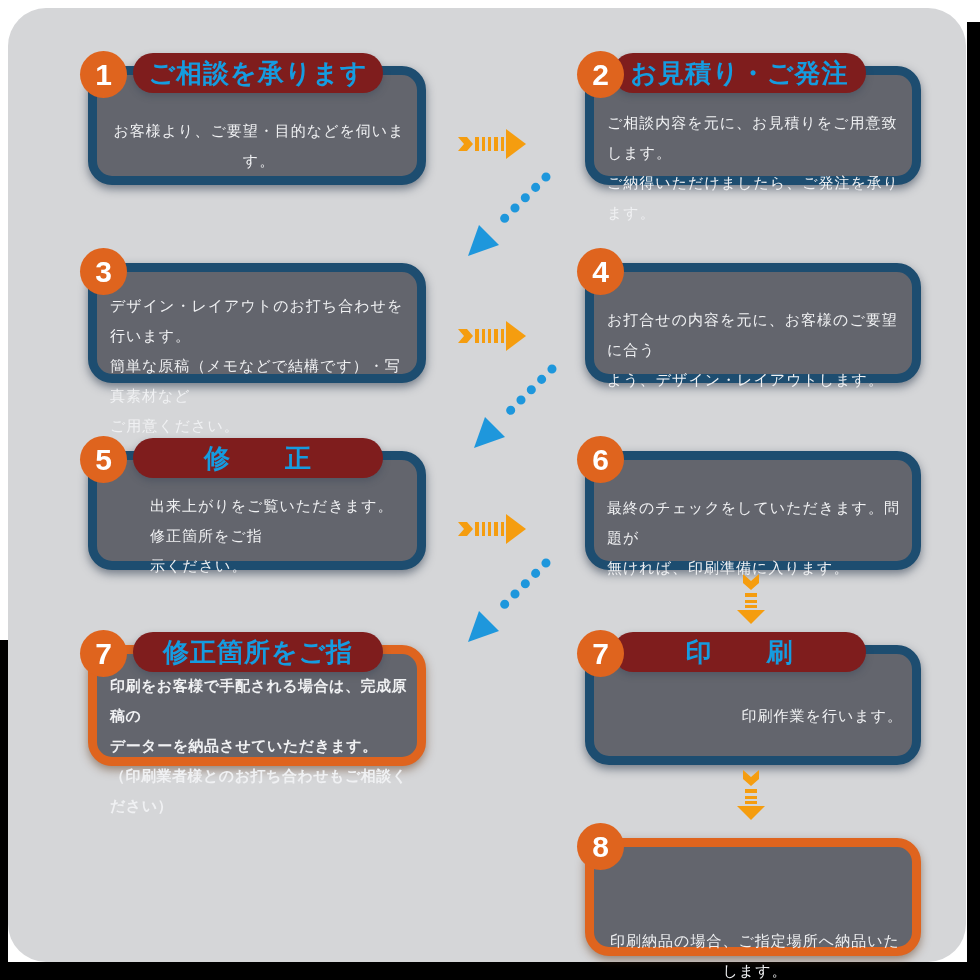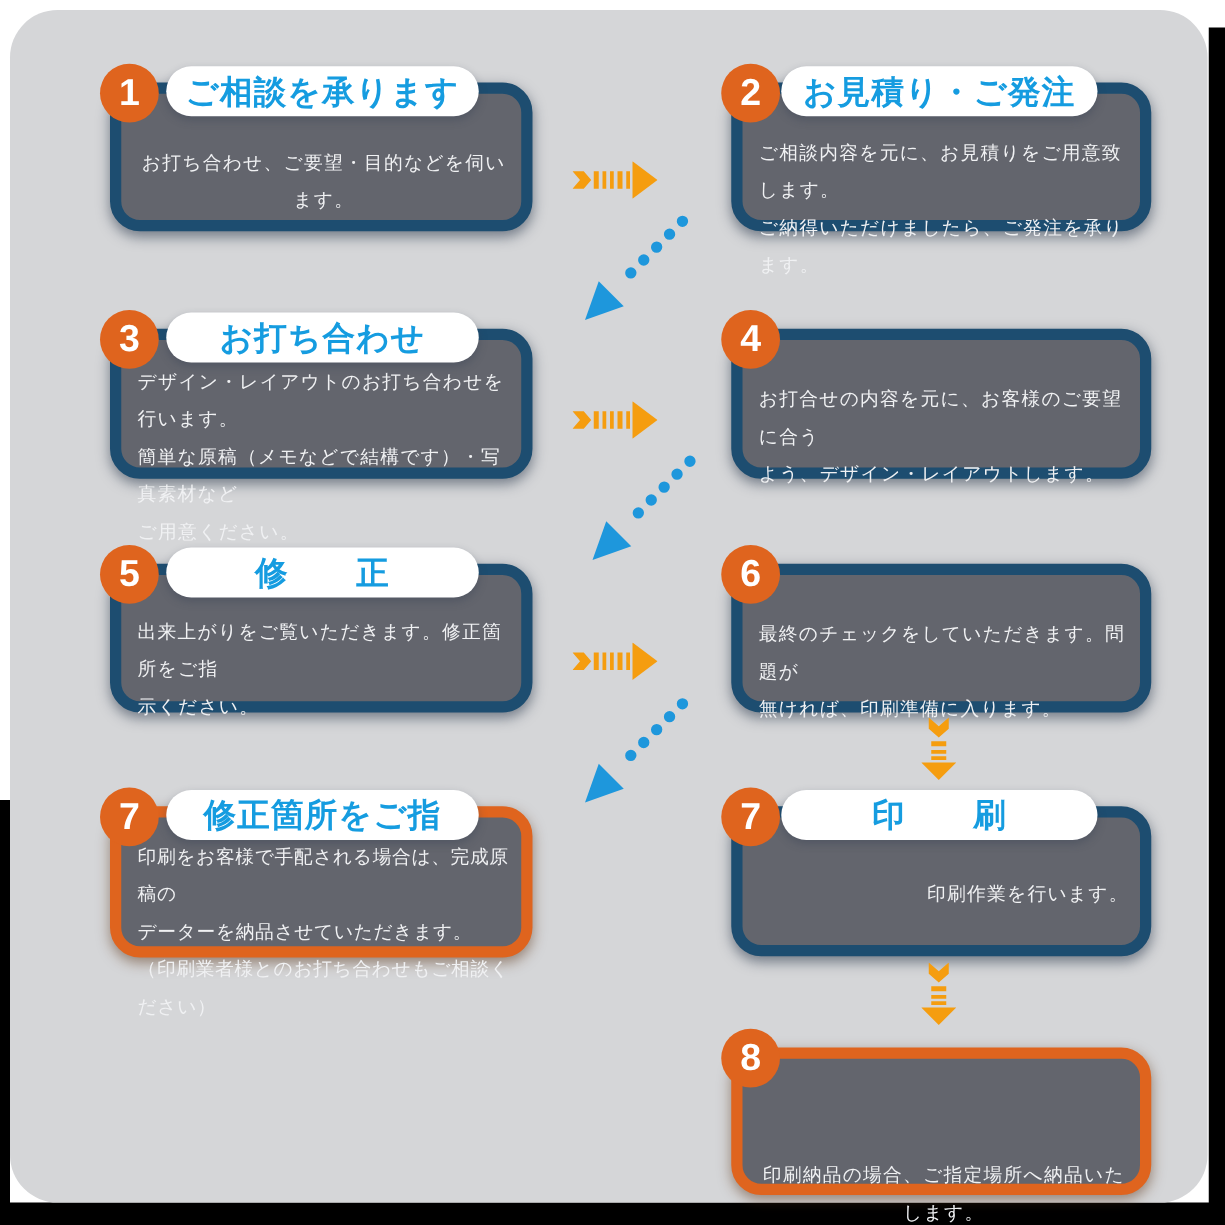--- a/index.html
+++ b/index.html
@@ -18,36 +18,36 @@
   .s5{left:80px;top:443px;width:338px;height:119px;}
   .s6{left:577px;top:443px;width:336px;height:119px;}
   .s7l{left:80px;top:637px;width:338px;height:121px;}
   .s7r{left:577px;top:637px;width:336px;height:120px;}
   .s8{left:577px;top:830px;width:336px;height:118px;}
 
   .box{position:absolute;inset:0;border:9px solid #1d4d70;border-radius:24px;
        background:#63656d;box-shadow:0 4px 10px rgba(35,50,70,.55);}
   .box.orange{border-color:#df641e;box-shadow:0 4px 10px rgba(90,50,20,.5);}
 
-  .pill{position:absolute;left:45px;top:-13px;width:250px;height:40px;background:#ffffff;
+  .pill{position:absolute;left:45px;top:-13px;width:250px;height:40px;background:#7f1d1d;
         border-radius:20px;box-shadow:0 3px 7px rgba(50,60,80,.35);z-index:2;
         display:flex;align-items:center;justify-content:center;}
-  .s2 .pill,.s4 .pill,.s6 .pill,.s7r .pill,.s8 .pill{left:40px;width:253px;text-align:center;}
+  .s2 .pill,.s4 .pill,.s6 .pill,.s7r .pill,.s8 .pill{left:28px;width:253px;text-align:center;}
   .title{color:#159ce0;font-size:26px;font-weight:bold;letter-spacing:1px;white-space:nowrap;}
 
   .num{position:absolute;left:-8px;top:-15px;width:47px;height:47px;border-radius:50%;
        background:#df641e;color:#fff;font-size:30px;font-weight:bold;z-index:3;
        display:flex;align-items:center;justify-content:center;}
 
   .text{position:absolute;left:22px;right:18px;top:42px;color:#f0f1f3;font-size:15px;
         line-height:30px;letter-spacing:1px;white-space:pre-line;z-index:1;}
   .s1 .text{top:50px;text-align:center;}
   .s3 .text{top:28px;}
-  .s5 .text{top:40px;}
-  .s7l .text{top:26px;letter-spacing:0.5px;}
+  .s5 .text{top:40px;margin-left:40px;}
+  .s7l .text{top:26px;letter-spacing:0.5px;font-weight:bold;}
   .s7r .text{top:56px;text-align:right;}
   .s8 .text{top:56px;text-align:center;margin-top:32px;}
 
   .harrow{position:absolute;width:68px;height:30px;}
   .ha1{left:450px;top:121px;} .ha2{left:450px;top:313px;} .ha3{left:450px;top:506px;}
   .varrow{position:absolute;width:28px;height:50px;}
   .va1{left:729px;top:566px;} .va2{left:729px;top:762px;}
   .darrow{position:absolute;width:95px;height:95px;}
   .da1{left:452px;top:160px;} .da2{left:458px;top:352px;} .da3{left:452px;top:546px;}
 </style>
@@ -59,38 +59,35 @@
   <div class="frame-bottom"></div>
   <div class="frame-left"></div>
   <div class="canvas">
 
     <div class="step s1">
       <div class="box"></div>
       <div class="pill">
           <span class="title">ご相談を承ります</span>
         </div>
       <div class="num">1</div>
-      <div class="text">お打ち合わせ、ご要望・目的などを伺います。</div>
+      <div class="text">お客様より、ご要望・目的などを伺います。</div>
     </div>
 
     <div class="step s2">
       <div class="box"></div>
       <div class="pill">
           <span class="title">お見積り・ご発注</span>
         </div>
       <div class="num">2</div>
       <div class="text">ご相談内容を元に、お見積りをご用意致します。
 ご納得いただけましたら、ご発注を承ります。</div>
     </div>
 
     <div class="step s3">
       <div class="box"></div>
-      <div class="pill">
-          <span class="title">お打ち合わせ</span>
-        </div>
       <div class="num">3</div>
       <div class="text">デザイン・レイアウトのお打ち合わせを行います。
 簡単な原稿（メモなどで結構です）・写真素材など
 ご用意ください。</div>
     </div>
 
     <div class="step s4">
       <div class="box"></div>
       <div class="num">4</div>
       <div class="text">お打合せの内容を元に、お客様のご要望に合う

